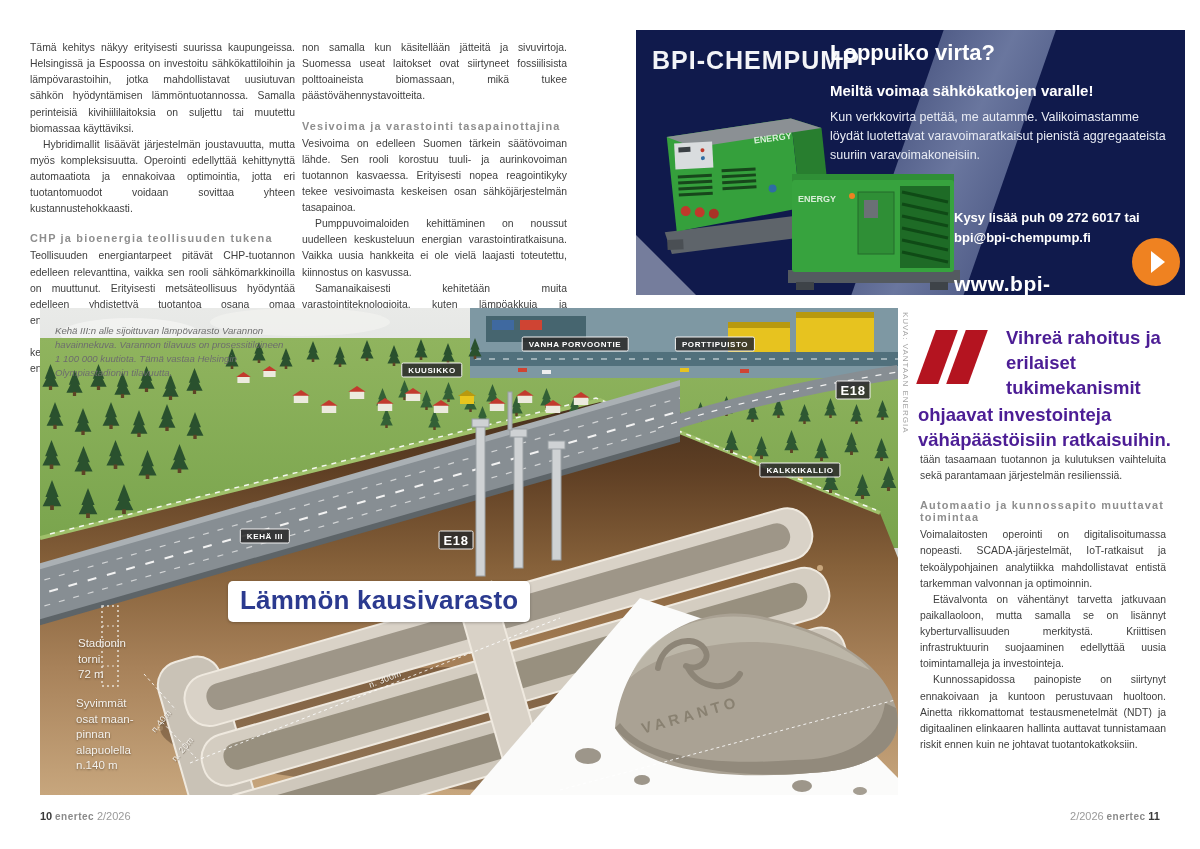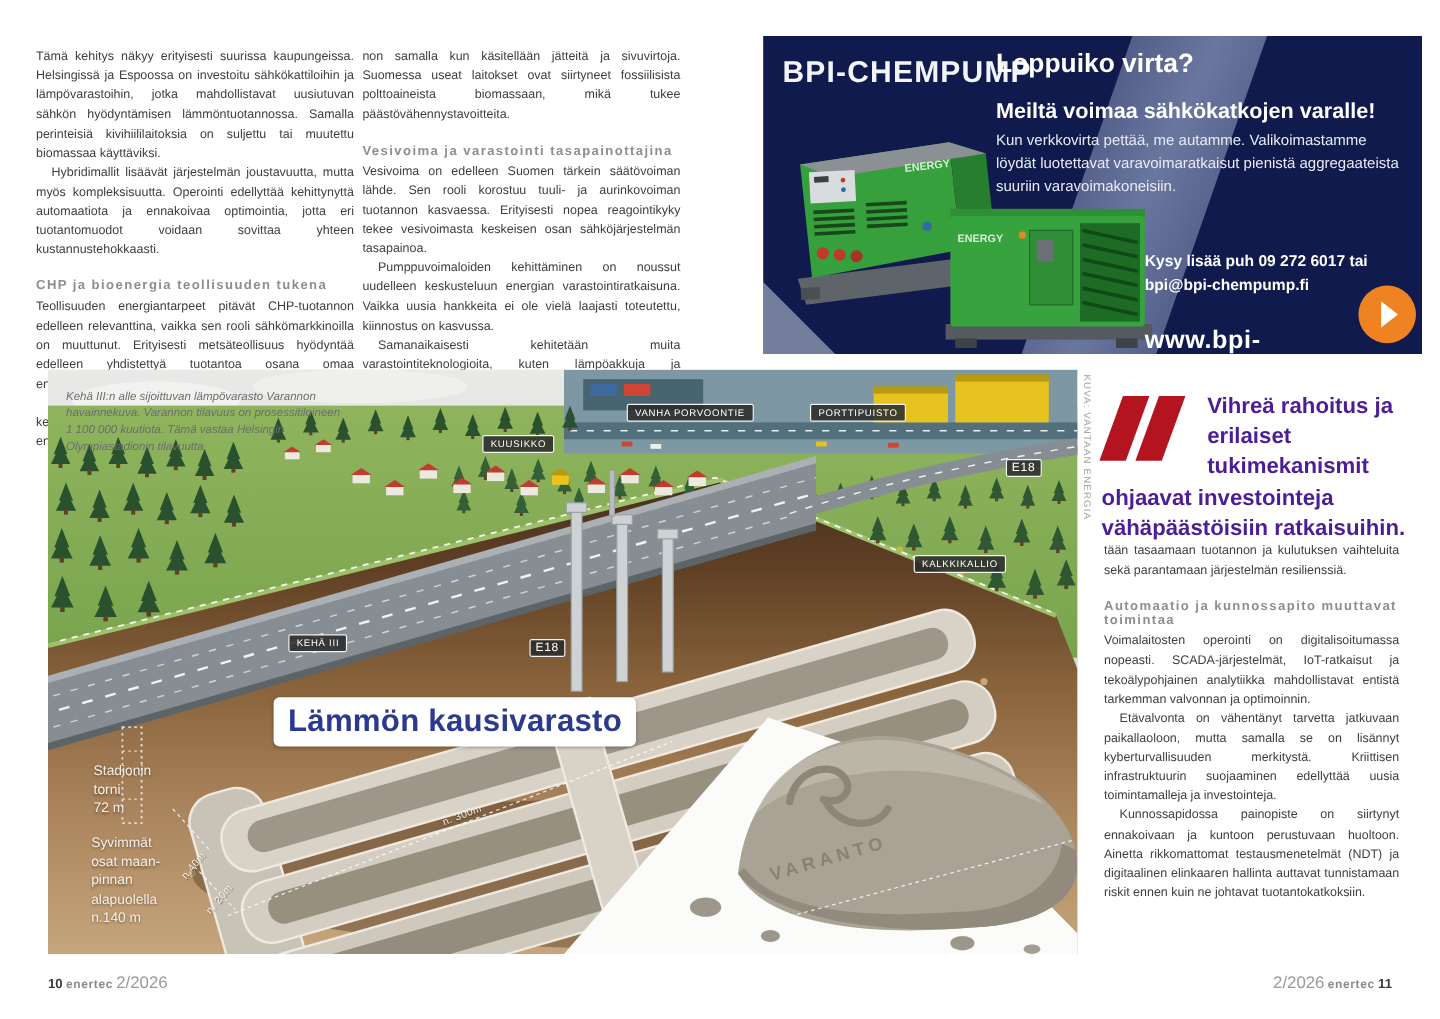--- a/index.html
+++ b/index.html
@@ -8,47 +8,47 @@
   .abs{position:absolute;}
   
   .col{position:absolute;width:265px;}
   .para{font-size:10.4px;line-height:1.55;color:#3e3e3e;text-align:justify;margin:0;}
   .indent{text-indent:13px;}
   .head{margin:15px 0 4px;color:#8e8e8e;font-weight:bold;letter-spacing:1.2px;font-size:10.9px;}
   
   .footer{position:absolute;top:810px;font-size:10px;color:#8a8a8a;}
   .footer .pagenum{font-weight:bold;color:#3a3a3a;font-size:11px;}
   .footer .mag{font-weight:bold;color:#8a8a8a;letter-spacing:.5px;}
-  .footer .issue{color:#9a9a9a;font-size:14px;}
+  .footer .issue{color:#9a9a9a;font-size:11px;}
   
   #ad{position:absolute;left:636px;top:30px;width:549px;height:265px;background:#101a4c;overflow:hidden;}
   #ad .chev1{position:absolute;left:150px;top:-40px;width:330px;height:360px;
      background:linear-gradient(115deg,rgba(195,210,240,.05) 0%,rgba(195,210,240,.5) 50%,rgba(130,150,200,.12) 100%);
      clip-path:polygon(52% 0,86% 0,48% 100%,14% 100%);}
   #ad .chev2{position:absolute;left:-20px;top:185px;width:120px;height:120px;background:#c9cfdf;opacity:.55;
      clip-path:polygon(0 100%,100% 100%,0 0);}
   #ad .logo{position:absolute;left:16px;top:16px;color:#f3f4f8;font-weight:800;font-size:25px;letter-spacing:1px;
      font-family:"Liberation Sans",sans-serif;}
   #ad .headline{position:absolute;left:194px;top:10px;color:#ffffff;font-weight:bold;font-size:22px;}
-  #ad .subhead{position:absolute;left:194px;top:52px;color:#ffffff;font-weight:bold;font-size:18px;}
+  #ad .subhead{position:absolute;left:194px;top:52px;color:#ffffff;font-weight:bold;font-size:15px;}
   #ad .body{position:absolute;left:194px;top:78px;width:345px;color:#e8ebf4;font-size:12.5px;line-height:1.5;}
   #ad .contact{position:absolute;left:318px;top:178px;color:#ffffff;font-weight:bold;font-size:13px;line-height:1.55;}
   #ad .url{position:absolute;left:318px;top:242px;color:#ffffff;font-weight:bold;font-size:21px;letter-spacing:.5px;}
   #ad .playbtn{position:absolute;left:496px;top:208px;width:48px;height:48px;border-radius:50%;background:#ef8221;}
   #ad .playbtn span{position:absolute;left:19px;top:13px;width:0;height:0;
      border-left:14px solid #ffffff;border-top:11px solid transparent;border-bottom:11px solid transparent;}
   
   #illu{position:absolute;left:40px;top:308px;width:858px;height:487px;overflow:hidden;
         background:linear-gradient(#e9eae8 0%,#dadedb 30%,#d2d7d3 60%);}
   #illu .caption{position:absolute;left:15px;top:16px;width:235px;font-style:italic;
         font-size:9.6px;line-height:1.45;color:#6d6d6d;}
   .badge{position:absolute;transform:translate(-50%,-50%);background:rgba(43,43,43,.88);
-        border:1px solid #f2f2f2;color:#ffffff;font-size:8px;font-weight:normal;letter-spacing:.6px;
+        border:1px solid #f2f2f2;color:#ffffff;font-size:8px;font-weight:bold;letter-spacing:.6px;
         padding:2px 6px;border-radius:2px;white-space:nowrap;}
-  .badge.small{font-size:10px;padding:1px 4px;}
+  .badge.small{font-size:13px;padding:1px 4px;}
   #illu .titlebox{position:absolute;left:188px;top:273px;background:#ffffff;border-radius:5px;
         padding:4px 12px 6px;box-shadow:0 1px 3px rgba(0,0,0,.25);}
   #illu .titlebox span{color:#2b3a8f;font-weight:bold;font-size:26px;letter-spacing:.2px;}
   .stat{position:absolute;color:#f4f1ec;font-size:11.5px;line-height:1.35;white-space:pre-line;
         text-shadow:0 1px 2px rgba(40,25,10,.5);}
   .dim{position:absolute;color:#f7f4ee;font-size:8.5px;letter-spacing:.5px;white-space:nowrap;
         text-shadow:0 1px 1px rgba(40,25,10,.5);}
   #credit{position:absolute;left:901px;top:312px;writing-mode:vertical-rl;font-size:8px;
         letter-spacing:1px;color:#a3a3a3;}
   

